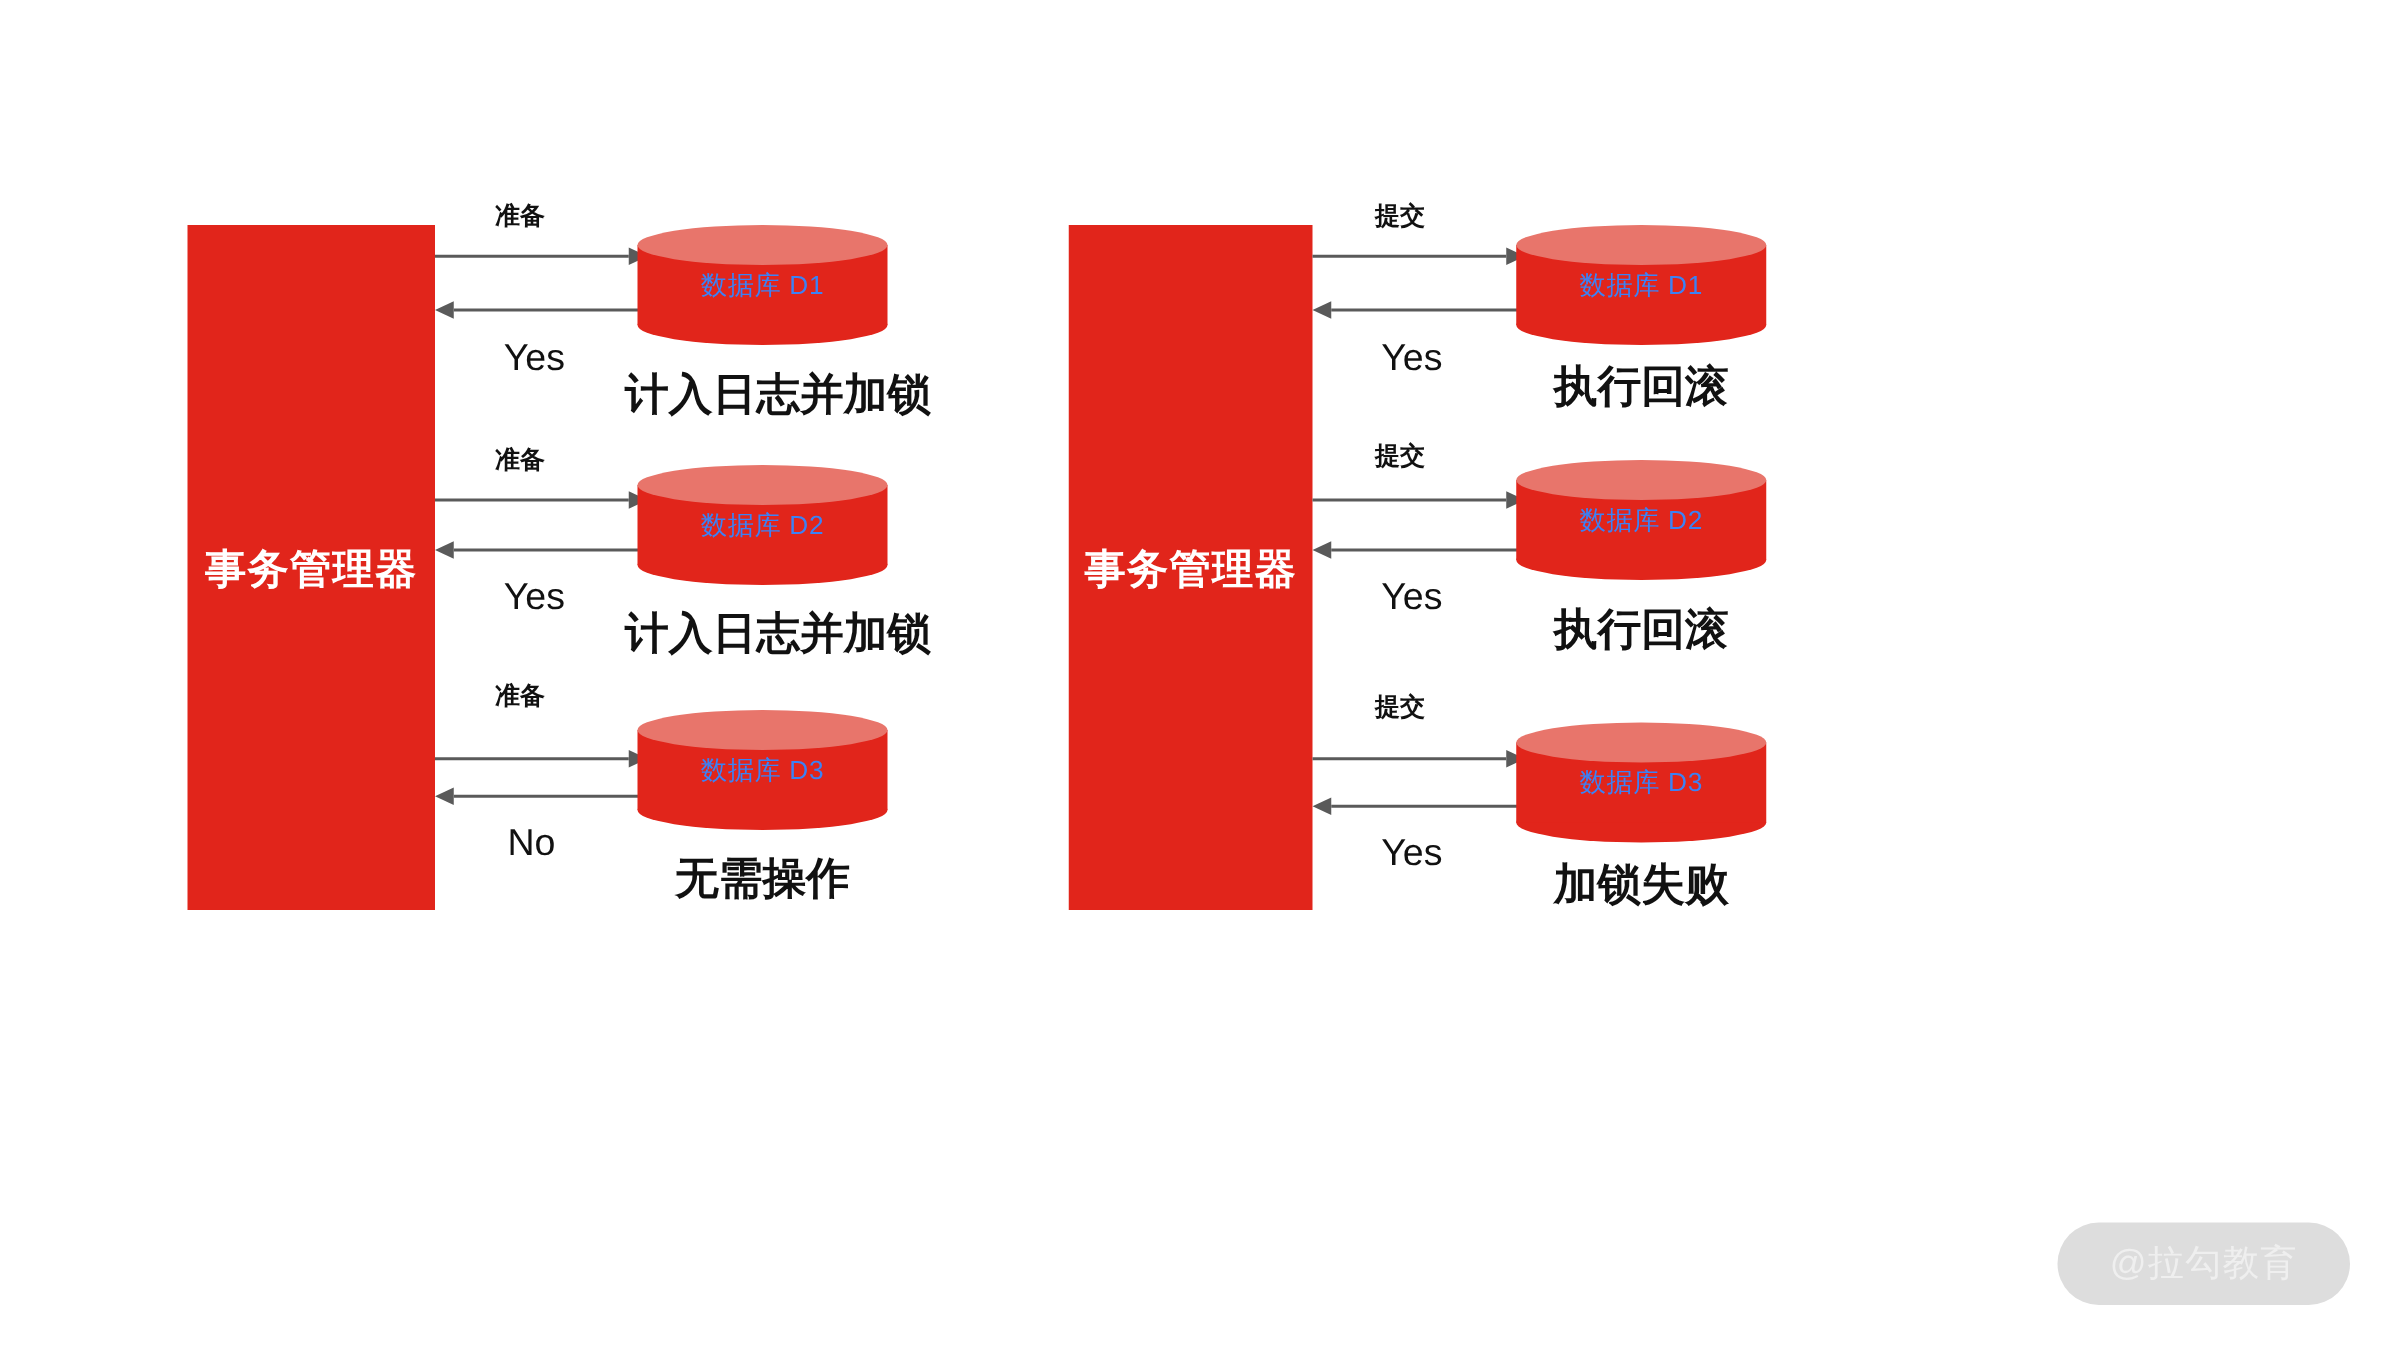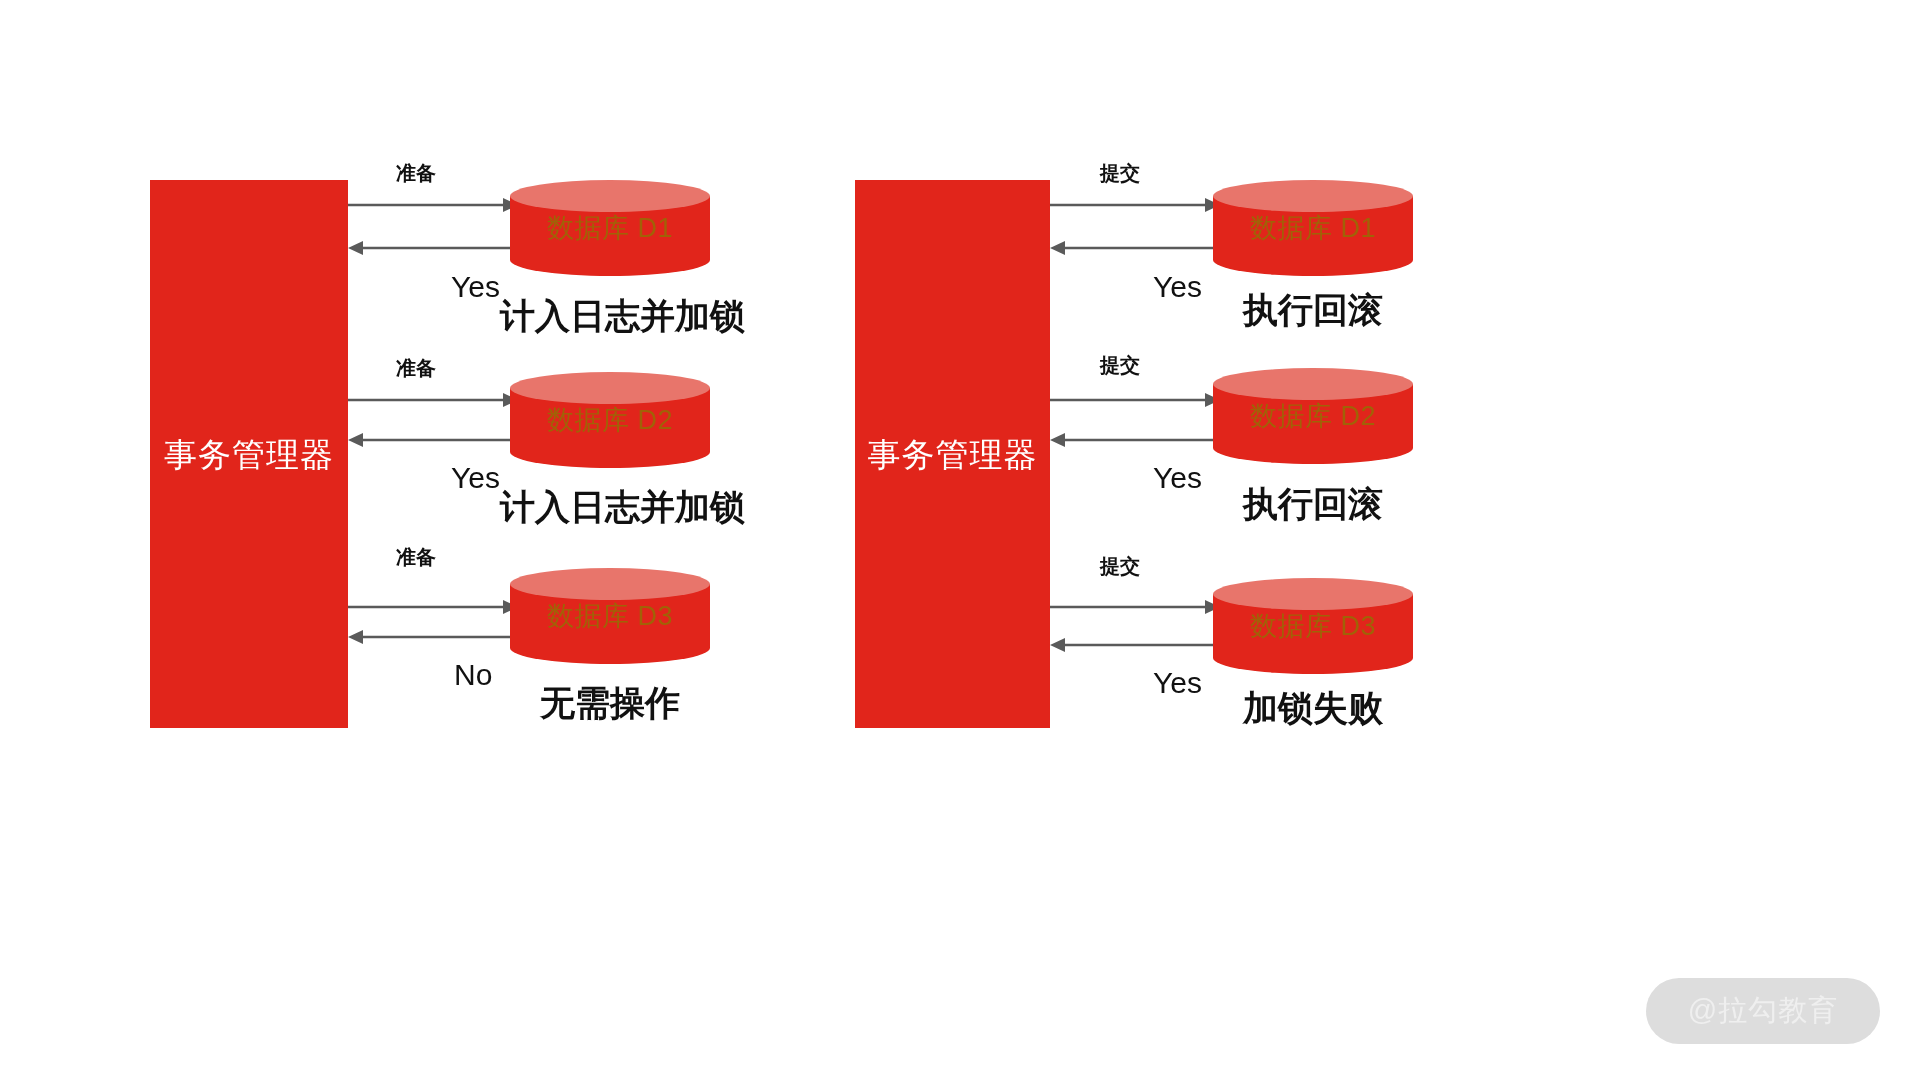--- a/index.html
+++ b/index.html
@@ -38,21 +38,21 @@
   .tm-box {
     position: absolute;
     background: #E1251B;
     display: flex;
     align-items: center;
     justify-content: center;
   }
   .tm-label {
     color: #ffffff;
     font-size: 33px;
-    font-weight: 400;
+    font-weight: 700;
     letter-spacing: 1px;
     line-height: 1;
     white-space: nowrap;
   }
 
   
   .cylinder {
     position: absolute;
     width: 200px;
     height: 96px;
@@ -85,22 +85,22 @@
   }
   .cyl-label {
     position: absolute;
     left: 0;
     top: 0;
     width: 200px;
     height: 96px;
     display: flex;
     align-items: center;
     justify-content: center;
-    color: #a16207;
-    font-size: 27px;
+    color: #3b82f6;
+    font-size: 21px;
     font-weight: 400;
     white-space: nowrap;
     letter-spacing: 0.5px;
   }
 
   
   .arrow-svg {
     position: absolute;
     overflow: visible;
   }
@@ -118,21 +118,20 @@
     position: absolute;
     color: #111111;
     font-size: 20px;
     font-weight: 700;
     white-space: nowrap;
     line-height: 1;
   }
   .edge-label.latin {
     font-weight: 400;
     font-size: 30px;
-    margin-left: 48px;
   }
   .caption {
     position: absolute;
     color: #111111;
     font-size: 35px;
     font-weight: 700;
     white-space: nowrap;
     line-height: 1;
     text-align: center;
   }

